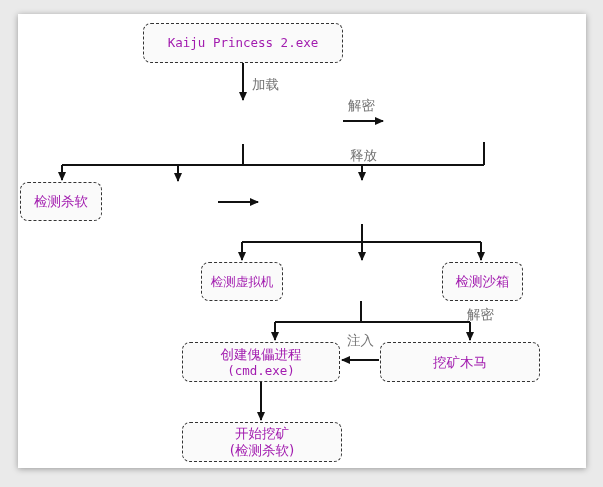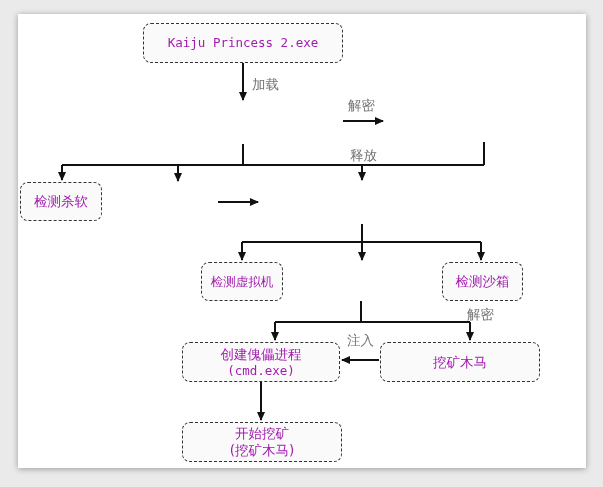--- a/index.html
+++ b/index.html
@@ -87,21 +87,21 @@
     <div class="node" style="left:424px;top:248px;width:81px;height:39px">
       <div class="cn">检测沙箱</div>
     </div>
 
     <div class="node" style="left:362px;top:328px;width:160px;height:40px">
       <div class="cn">挖矿木马</div>
     </div>
 
     <div class="node" style="left:164px;top:408px;width:160px;height:40px">
       <div class="cn">开始挖矿</div>
-      <div class="cn">(挖矿木马)</div>
+      <div class="cn">(检测杀软)</div>
     </div>
 
     <span class="elabel" style="left:234px;top:62px">加载</span>
     <span class="elabel" style="left:330px;top:83px">解密</span>
     <span class="elabel" style="left:332px;top:133px">释放</span>
     <span class="elabel" style="left:449px;top:292px">解密</span>
     <span class="elabel" style="left:329px;top:318px">注入</span>
 
   </div>
 </div>

